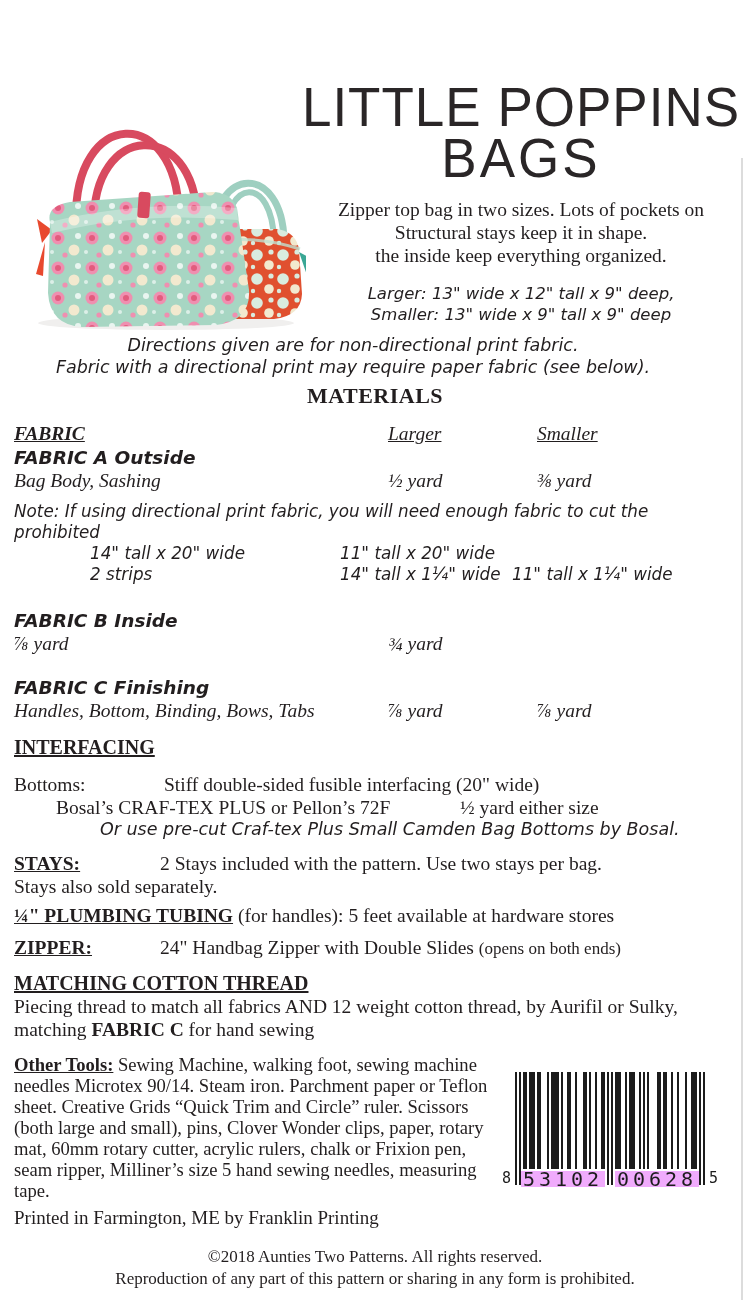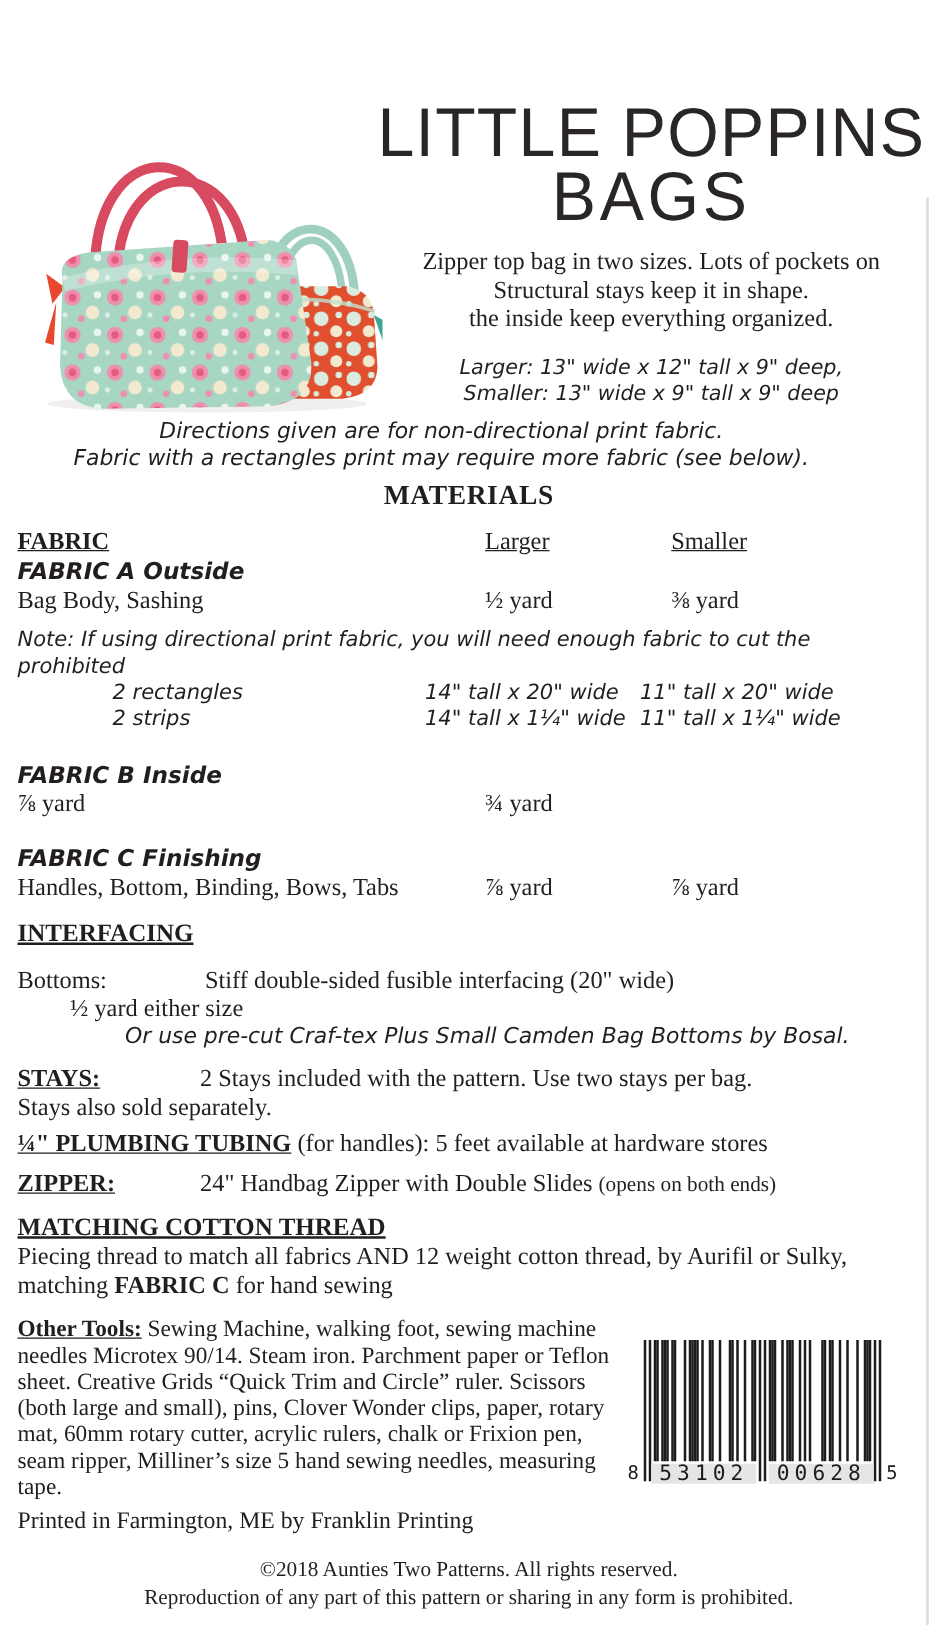--- a/index.html
+++ b/index.html
@@ -18,21 +18,21 @@
   .sizes{margin-top:15px;font-size:16.5px;line-height:1.3;}
   .directions{position:absolute;left:0;top:334px;width:706px;text-align:center;
               font-size:17.5px;line-height:1.28;}
 
   
   .main{position:absolute;left:0;top:383px;width:750px;}
   .materials-heading{text-align:center;font-size:22px;font-weight:bold;line-height:26px;letter-spacing:0.5px;}
   .pad{padding:0 14px;}
   .u{text-decoration:underline;}
   .b{font-weight:bold;}
-  .grid3{display:grid;grid-template-columns:374px 149px 1fr;}
+  .grid3{display:grid;grid-template-columns:374px 149px 1fr;font-style:italic;}
   .grid3n{display:grid;grid-template-columns:250px 172px 1fr;padding-left:76px;}
   .grid2{display:grid;grid-template-columns:150px 1fr;}
   .grid2s{display:grid;grid-template-columns:146px 1fr;}
   .row{font-size:19.5px;line-height:23px;}
   .hdr-row{font-size:19.5px;line-height:24px;margin-top:13px;}
   .fabname{font-size:18.5px;line-height:23px;font-weight:bold;}
   .notes{font-size:16.8px;line-height:21px;}
   .mt24{margin-top:24px;}.mt21{margin-top:21px;}.mt14{margin-top:14px;}
   .mt12{margin-top:12px;}.mt9{margin-top:9px;}.mt6{margin-top:6px;}.mt3{margin-top:3px;}
   .section-h{font-size:20px;line-height:23px;font-weight:bold;}
@@ -45,22 +45,22 @@
   .center-foot{text-align:center;font-size:17px;line-height:22px;}
   .foot-first{margin-top:17px;}
 
   
   .barcode{position:absolute;left:502px;top:1072px;display:flex;align-items:flex-end;gap:4px;
            font-family:"DejaVu Sans Mono",monospace;font-size:15px;color:#1c1c1c;}
   .bc-bars{position:relative;display:flex;align-items:flex-start;height:115px;}
   .bc-m{width:2px;height:97px;}
   .bc-bar{background:#1c1c1c;}
   .bc-guard{height:113px;}
-  .bc-dig{position:absolute;bottom:0;height:16px;line-height:16px;background:#e5e5e5;
-          text-align:center;letter-spacing:4px;font-size:17px;}
+  .bc-dig{position:absolute;bottom:0;height:16px;line-height:16px;background:#f0abfc;
+          text-align:center;letter-spacing:4px;font-size:20px;}
   .bc-dig.left{left:6px;width:84px;}
   .bc-dig.right{left:100px;width:84px;}
   .bc-outer{padding-bottom:0px;}
 </style>
 </head>
 <body>
 
 <div class="page">
   <div class="edge-line"></div>
 
@@ -118,21 +118,21 @@
       <div>the inside keep everything organized.</div>
     </div>
     <div class="sizes hand">
       <div>Larger: 13" wide x 12" tall x 9" deep,</div>
       <div>Smaller: 13" wide x 9" tall x 9" deep</div>
     </div>
   </div>
 
   <div class="directions hand">
     <div>Directions given are for non-directional print fabric.</div>
-    <div>Fabric with a rectangles print may require more fabric (see below).</div>
+    <div>Fabric with a directional print may require paper fabric (see below).</div>
   </div>
 
   <div class="main">
     <div class="materials-heading">MATERIALS</div>
 
     <div class="pad">
 
       <div class="grid3 hdr-row">
         <span class="u b">FABRIC</span>
         <span class="u">Larger</span>
@@ -141,21 +141,20 @@
 
       <div class="fabname hand">FABRIC A Outside</div>
       <div class="grid3 row">
         <span>Bag Body, Sashing</span>
         <span>½ yard</span>
         <span>⅜ yard</span>
       </div>
 
       <div class="notes hand mt9">Note: If using directional print fabric, you will need enough fabric to cut the prohibited</div>
       <div class="grid3n notes hand">
-        <span>2 rectangles</span>
         <span>14" tall x 20" wide</span>
         <span>11" tall x 20" wide</span>
       </div>
       <div class="grid3n notes hand">
         <span>2 strips</span>
         <span>14" tall x 1¼" wide</span>
         <span>11" tall x 1¼" wide</span>
       </div>
 
       <div class="fabname hand mt24">FABRIC B Inside</div>
@@ -170,20 +169,21 @@
         <span>⅞ yard</span>
         <span>⅞ yard</span>
       </div>
 
       <div class="section-h u mt14">INTERFACING</div>
       <div class="grid2 row mt14">
         <span>Bottoms:</span>
         <span>Stiff double-sided fusible interfacing  (20" wide)</span>
       </div>
       <div class="option-row row">
+        <span>Bosal’s CRAF-TEX PLUS or Pellon’s 72F</span>
         <span>½ yard either size</span>
       </div>
       <div class="precut hand">Or use pre-cut Craf-tex Plus Small Camden Bag Bottoms by Bosal.</div>
 
       <div class="grid2s row mt12">
         <span class="u b">STAYS:</span>
         <span>2 Stays included with the pattern.  Use two stays per bag.</span>
       </div>
       <div class="row">Stays also sold separately.</div>
 

